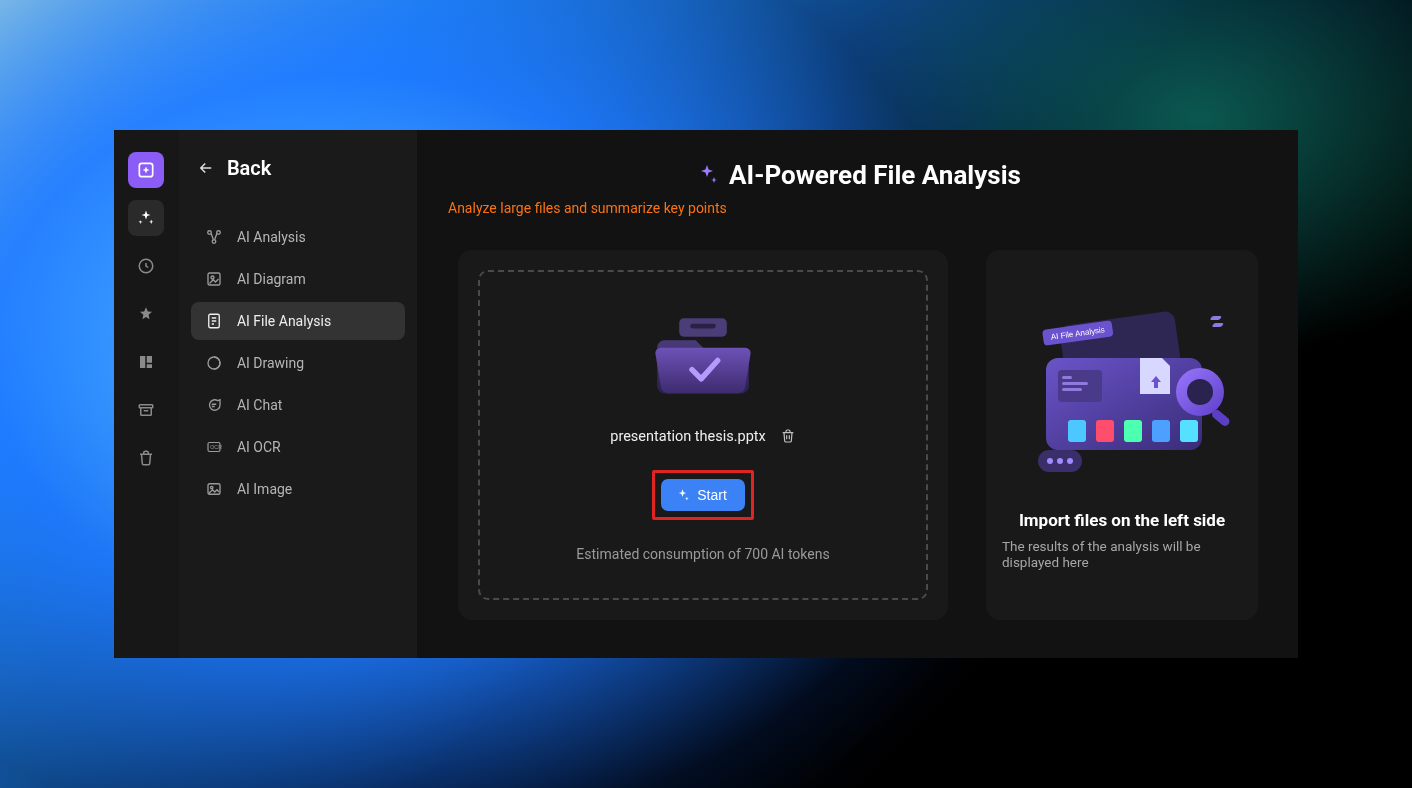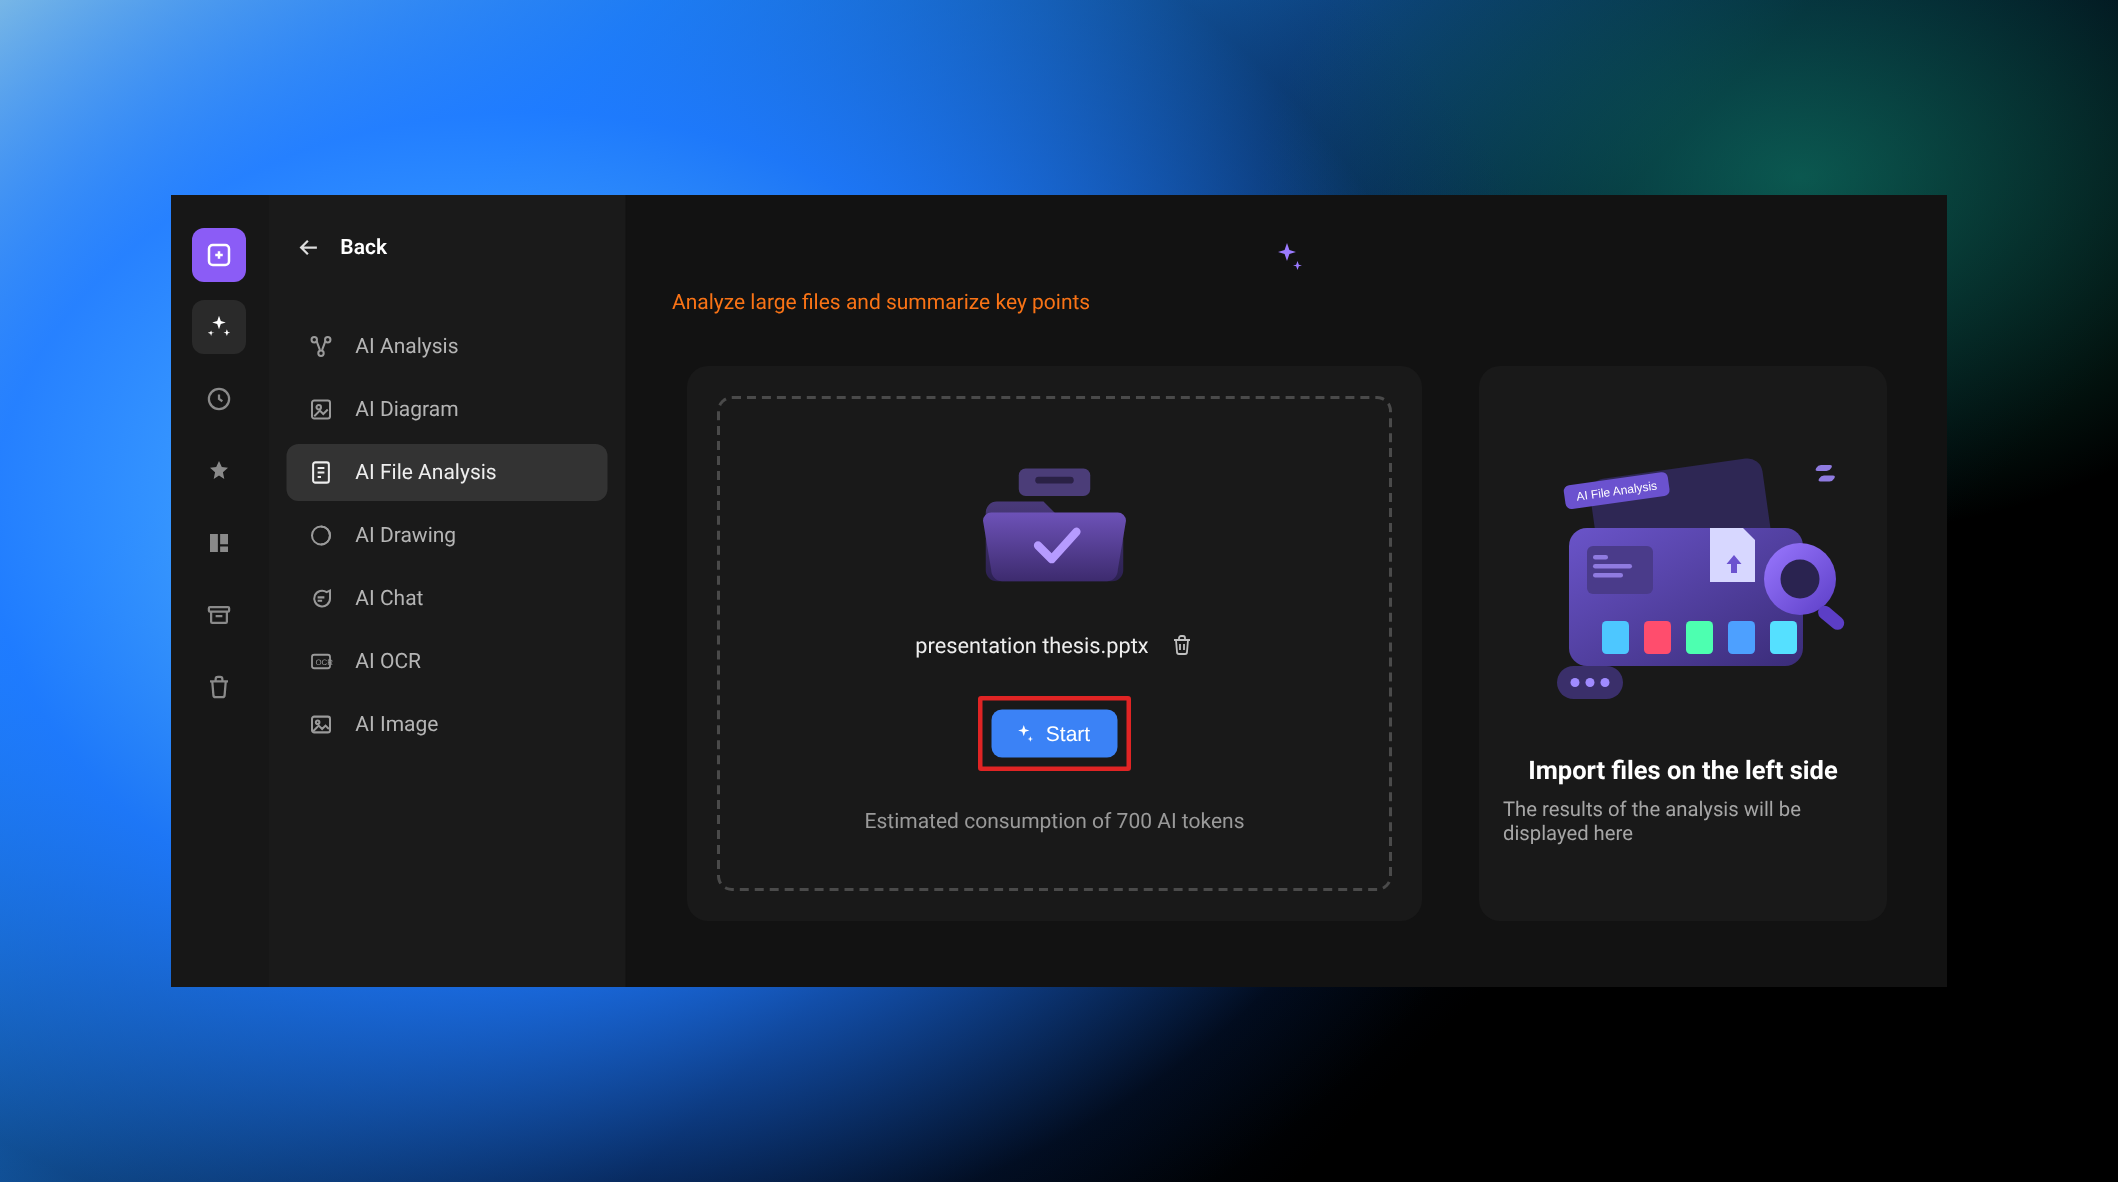--- a/index.html
+++ b/index.html
@@ -58,21 +58,21 @@
     color: #ddd;
     padding: 18px 12px;
     border-right: 1px solid #111;
   }
   .back {
     display: flex; align-items: center; gap: 12px;
     padding: 8px 6px 18px 6px;
     cursor: pointer;
   }
   .back svg { width: 18px; height: 18px; color: #ddd; }
-  .back-label { font-weight: 600; font-size: 14px; color: #fff; }
+  .back-label { font-weight: 600; font-size: 20px; color: #fff; }
   .nav { display: flex; flex-direction: column; gap: 4px; margin-top: 20px; }
   .nav-item {
     display: flex; align-items: center; gap: 14px;
     padding: 10px 14px;
     border-radius: 8px;
     cursor: pointer;
     font-size: 14px;
     color: #b5b5b5;
   }
   .nav-item svg { width: 18px; height: 18px; flex-shrink: 0; color: #9a9a9a; }
@@ -266,20 +266,21 @@
           <span>AI Image</span>
         </div>
       </div>
     </div>
 
     <div class="main">
       <div class="title-row">
         <svg viewBox="0 0 24 24" fill="currentColor">
             <path d="M12 2l1.6 4.6L18 8l-4.4 1.4L12 14l-1.6-4.6L6 8l4.4-1.4L12 2zM19 14l.9 2.5L22 17l-2.1.5L19 20l-.9-2.5L16 17l2.1-.5L19 14z"></path>
           </svg>
+        <span class="title-text">AI-Powered File Analysis</span>
       </div>
       <div class="subtitle">Analyze large files and summarize key points</div>
 
       <div class="panels">
 
         <div class="upload-panel">
           <div class="drop">
             <div class="folder-wrap">
               <svg viewBox="0 0 120 100">
                 <defs>

